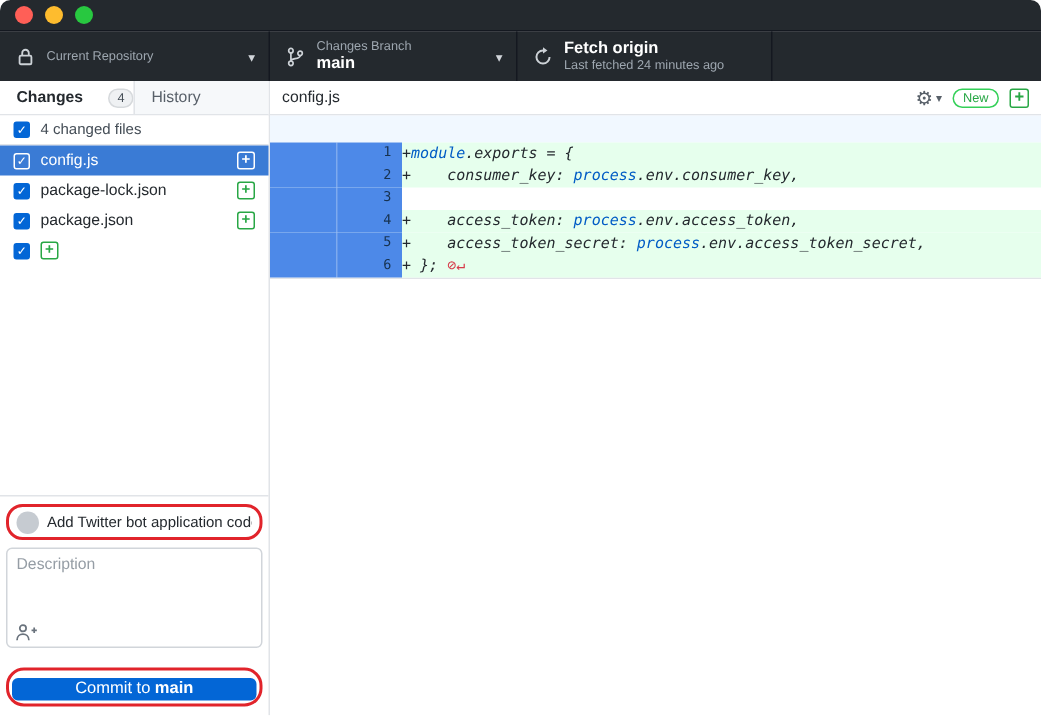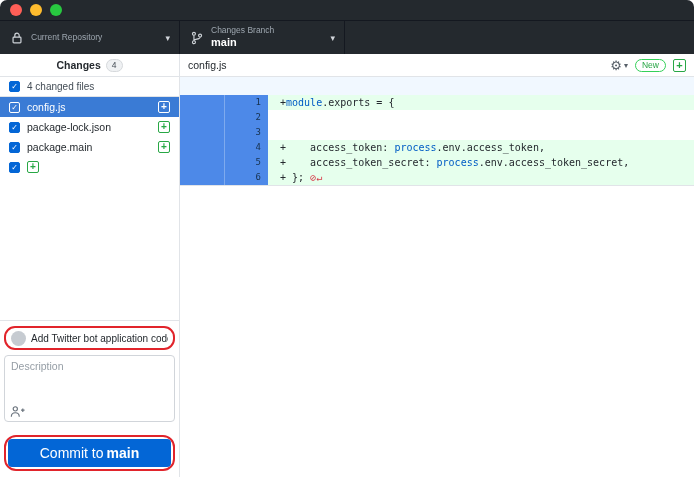--- a/index.html
+++ b/index.html
@@ -34,22 +34,22 @@
               overflow:hidden; text-overflow:ellipsis; }
   .tb-chev { font-size:9px; color:#d1d5da; margin-left:auto; }
 
   
   .content { flex:1; display:flex; min-height:0; }
 
   
   .sidebar { width:180px; flex:0 0 180px; border-right:1px solid #e1e4e8;
              display:flex; flex-direction:column; background:#fff; }
   .tabs { height:23px; flex:0 0 23px; display:flex; border-bottom:1px solid #e1e4e8; }
-  .tab { flex:1; display:flex; align-items:center; justify-content:center; gap:5px;
-         font-size:10.5px; color:#24292e; cursor:pointer; }
+  .tab { flex:1; display:flex; align-items:center; justify-content:space-between; gap:5px;
+         font-size:10.5px; color:#24292e; cursor:pointer;padding-left:11px; }
   .tab.active { font-weight:700; background:#fff; }
   .tab.inactive { background:#f6f8fa; color:#586069; border-left:1px solid #e1e4e8; }
   .badge { font-size:8.5px; color:#444d56; background:#eff1f3; border:1px solid #d6d9dc;
            border-radius:8px; padding:0 5px; line-height:11px; font-weight:400; }
 
   .files-header { height:20px; flex:0 0 20px; display:flex; align-items:center;
                   gap:7px; padding:0 9px; border-bottom:1px solid #e1e4e8;
                   font-size:10px; color:#444d56; background:#fff; }
   .checkbox { width:11px; height:11px; flex:0 0 11px; border-radius:2px;
               background:var(--checkbox-blue,#0366d6); border:1px solid var(--checkbox-blue,#0366d6);
@@ -74,23 +74,23 @@
                    font-family:inherit; font-size:10px; color:#24292e; padding:0; }
   .desc-wrap { margin-top:5px; height:67px; border:1px solid #d1d5da; border-radius:4px;
                position:relative; background:#fff; }
   .desc { width:100%; height:100%; border:none; outline:none; resize:none;
           background:transparent; font-family:inherit; font-size:10.5px;
           color:#24292e; padding:4px 6px; }
   .desc::placeholder { color:#959da5; }
   .coauthor { position:absolute; left:5px; bottom:3px; width:15px; height:13px;
               display:flex; align-items:center; cursor:pointer; }
   .commit-wrap { margin-top:13px; padding:2px; border-radius:12px; }
-  .commit-btn { width:100%; height:28px; border:none; border-radius:4px;
+  .commit-btn { width:100%; height:15px; border:none; border-radius:4px;
                 background:var(--commit-blue,#0366d6); color:#fff; font-family:inherit;
-                font-size:14px; cursor:pointer; }
+                font-size:11px; cursor:pointer; }
   .commit-btn .branch-b { font-weight:700; margin-left:3px; }
 
   
   .main { flex:1; display:flex; flex-direction:column; min-width:0; background:#fff; }
   .file-header { height:23px; flex:0 0 23px; display:flex; align-items:center;
                  padding:0 8px; border-bottom:1px solid #e1e4e8; background:#fff; }
   .df-name { font-size:10.5px; color:#24292e; }
   .df-right { margin-left:auto; display:flex; align-items:center; gap:7px; }
   .gear { display:flex; align-items:center; gap:2px; color:#586069; cursor:pointer; }
   .gear .g-glyph { font-size:13px; line-height:13px; }
@@ -104,21 +104,21 @@
   .diff { flex:1; min-height:0; font-family:"DejaVu Sans Mono", monospace; }
   .hunk { height:18px; line-height:18px; background:var(--hunk-bg,#f1f8ff);
           color:#6a737d; font-size:10px; padding-left:94px; white-space:pre; }
   #diff-lines { border-bottom:1px solid #e1e4e8; }
   .diff-line { display:flex; height:15px; line-height:15px; font-size:10px; }
   .gut { width:88px; flex:0 0 88px; background:var(--gutter-blue,#4d89e8); display:flex;
          cursor:pointer; }
   .gut .old { width:44px; }
   .gut .new { width:44px; text-align:right; padding-right:7px; color:#17324f;
               font-size:9px; border-left:1px solid rgba(255,255,255,.28); }
-  .code { flex:1; background:var(--added-bg,#e6ffed); white-space:pre; padding-left:12px; }
+  .code { flex:1; background:var(--added-bg,#e6ffed); white-space:pre; padding-left:0;font-style:italic; }
   .tok-p { color:#24292e; }
   .tok-b { color:var(--syntax-blue,#005cc5); }
   .tok-r { color:var(--syntax-red,#d73a49); }
 </style>
 </head>
 <body>
 
 <div class="window">
 
   <div class="titlebar">
@@ -150,52 +150,67 @@
           <path d="M4.5 5v6.1 M11.5 7c0 3-7 1.6-7 4" fill="none" stroke="#cdd2d7" stroke-width="1.3"></path>
         </svg>
       </span>
       <div class="tb-text">
         <div class="tb-label">Changes Branch</div>
         <div class="tb-value">main</div>
       </div>
       <span class="tb-chev">▾</span>
     </div>
 
+    <div class="tb-sec fetch">
+      <span class="tb-icon">
+        <svg width="14" height="14" viewBox="0 0 16 16">
+          <path d="M13 8A5 5 0 1 1 8 3" fill="none" stroke="#cdd2d7" stroke-width="1.5"></path>
+          <path d="M8 0.6l3.4 2.4L8 5.4z" fill="#cdd2d7"></path>
+        </svg>
+      </span>
+      <div class="tb-text">
+        <div class="tb-value">Fetch origin</div>
+        <div class="tb-label">Last fetched 24 minutes ago</div>
+      </div>
+    </div>
     <div class="tb-fill"></div>
   </div>
 
   <div class="content">
 
     <div class="sidebar">
       <div class="tabs">
         <div class="tab active">
           <span>Changes</span>
           <span class="badge">4</span>
         </div>
+        <div class="tab inactive">
+          <span>History</span>
+        </div>
       </div>
 
       <div class="files-header">
         <span class="checkbox">✓</span>
         <span class="fh-label">4 changed files</span>
       </div>
 
       <div class="file-list" id="file-list">
           <div class="file-row selected">
             <span class="checkbox">✓</span>
             <span class="fname">config.js</span>
             <span class="status-add">+</span>
           </div>
           <div class="file-row">
             <span class="checkbox">✓</span>
             <span class="fname">package-lock.json</span>
             <span class="status-add">+</span>
           </div>
           <div class="file-row">
             <span class="checkbox">✓</span>
-            <span class="fname">package.main</span>
+            <span class="fname">package.json</span>
             <span class="status-add">+</span>
           </div>
           <div class="file-row">
             <span class="checkbox">✓</span>
             <span class="status-add">+</span>
           </div>
         </div>
 
       <div class="commit-box">
         <div class="red-annot summary-wrap">
@@ -242,20 +257,21 @@
                 <span class="old"></span>
                 <span class="new">1</span>
               </span>
               <span class="code"><span class="tok-p">+</span><span class="tok-b">module</span><span class="tok-p">.exports = {</span></span>
             </div>
             <div class="diff-line">
               <span class="gut">
                 <span class="old"></span>
                 <span class="new">2</span>
               </span>
+              <span class="code"><span class="tok-p">+    consumer_key: </span><span class="tok-b">process</span><span class="tok-p">.env.consumer_key,</span></span>
             </div>
             <div class="diff-line">
               <span class="gut">
                 <span class="old"></span>
                 <span class="new">3</span>
               </span>
             </div>
             <div class="diff-line">
               <span class="gut">
                 <span class="old"></span>

